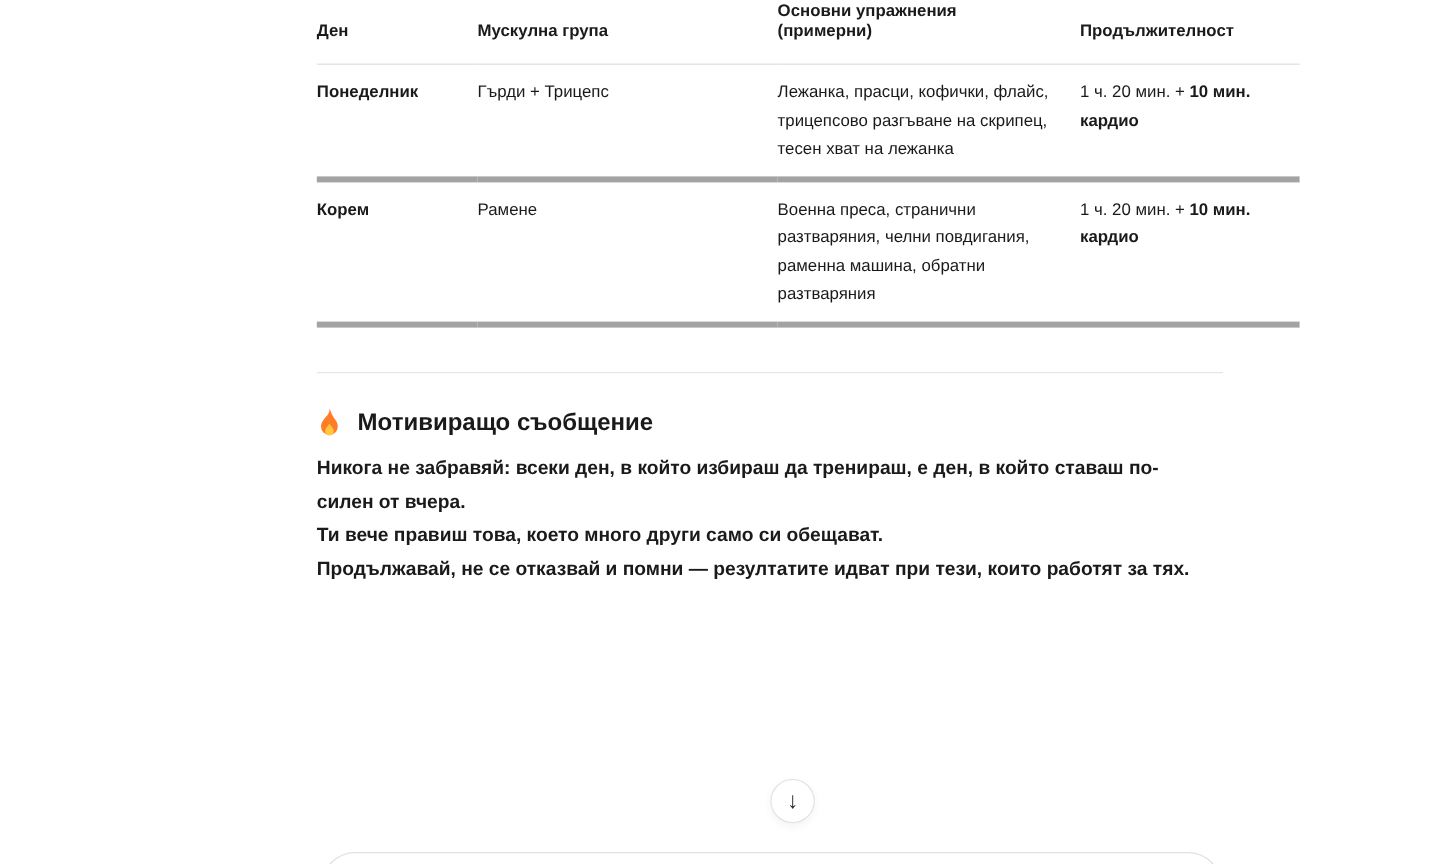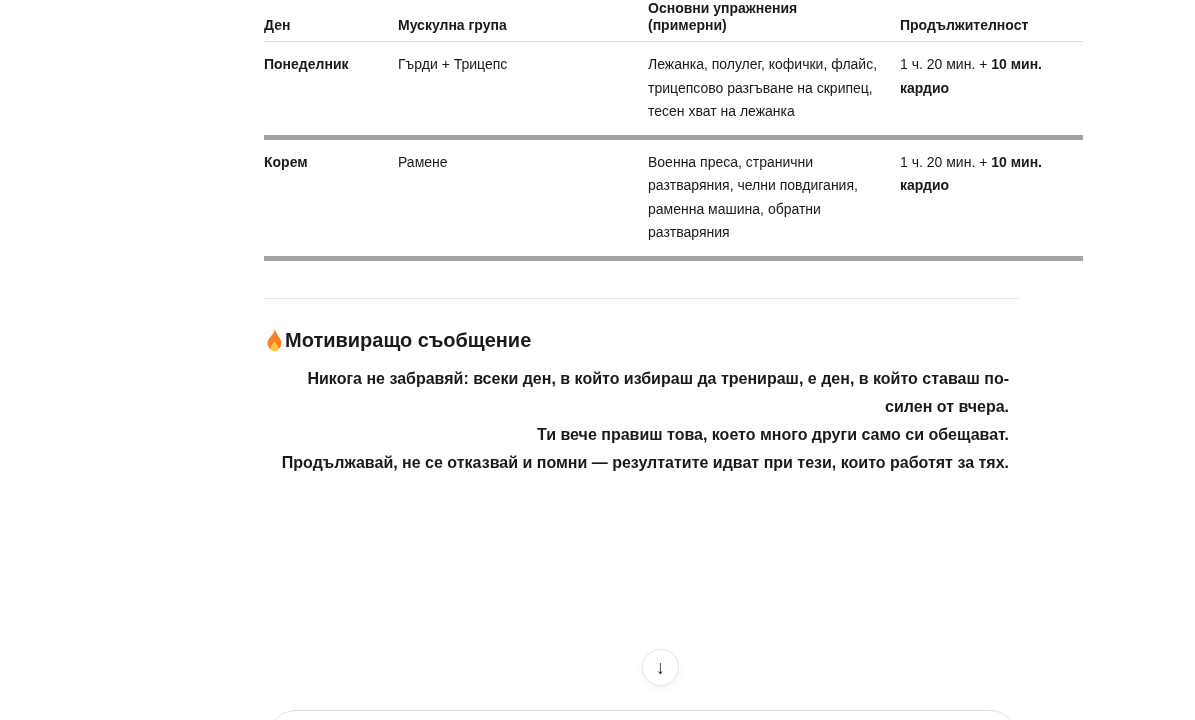--- a/index.html
+++ b/index.html
@@ -20,21 +20,21 @@
   table.plan {
     border-collapse: collapse;
     table-layout: fixed;
     width: 819px;
     font-size: 14px;
   }
   table.plan th {
     text-align: left;
     vertical-align: bottom;
     font-weight: 700;
-    padding: 0 16px 8px 0;
+    padding: 0 16px 20px 0;
     line-height: 16.5px;
     border-bottom: 1px solid #dcdee1;
   }
   table.plan th .th-narrow { max-width: 170px; }
   table.plan td {
     vertical-align: top;
     padding: 11px 16px 11px 0;
     line-height: 23.5px;
     border-bottom: 5px solid #a3a3a3;
   }
@@ -47,32 +47,32 @@
     border: none;
     border-top: 1px solid #e6e6e6;
     width: 755px;
     margin: 37px 0 0 0;
   }
   
   .motivation-heading {
     margin-top: 28px;
     display: flex;
     align-items: center;
+    gap: 13px;
     font-size: 20px;
     font-weight: 700;
     line-height: 26px;
   }
   .flame { width: 21px; height: 24px; display: inline-block; }
   .motivation-text {
     margin-top: 12px;
     width: 745px;
     font-size: 16px;
     font-weight: 700;
     line-height: 28px;
-    text-align: right;
   }
   .motivation-text p { margin: 0; }
   
   .scroll-btn {
     position: absolute;
     left: 642px; top: 649px;
     width: 37px; height: 37px;
     border-radius: 50%;
     background: #ffffff;
     border: 1px solid #e4e4e4;
@@ -122,21 +122,21 @@
           </th>
         <th>
             <div>Продължителност</div>
           </th>
       </tr>
     </thead>
     <tbody>
       <tr>
         <td class="day">Понеделник</td>
         <td>Гърди + Трицепс</td>
-        <td>Лежанка, полулег, кофички, флайс, трицепсово разгъване на скрипец, тесен хват на лежанка</td>
+        <td>Лежанка, прасци, кофички, флайс, трицепсово разгъване на скрипец, тесен хват на лежанка</td>
         <td class="duration"><span>1 ч. 20 мин. + </span><b>10 мин. кардио</b></td>
       </tr>
       <tr>
         <td class="day">Корем</td>
         <td>Рамене</td>
         <td>Военна преса, странични разтваряния, челни повдигания, раменна машина, обратни разтваряния</td>
         <td class="duration"><span>1 ч. 20 мин. + </span><b>10 мин. кардио</b></td>
       </tr>
     </tbody>
   </table>

